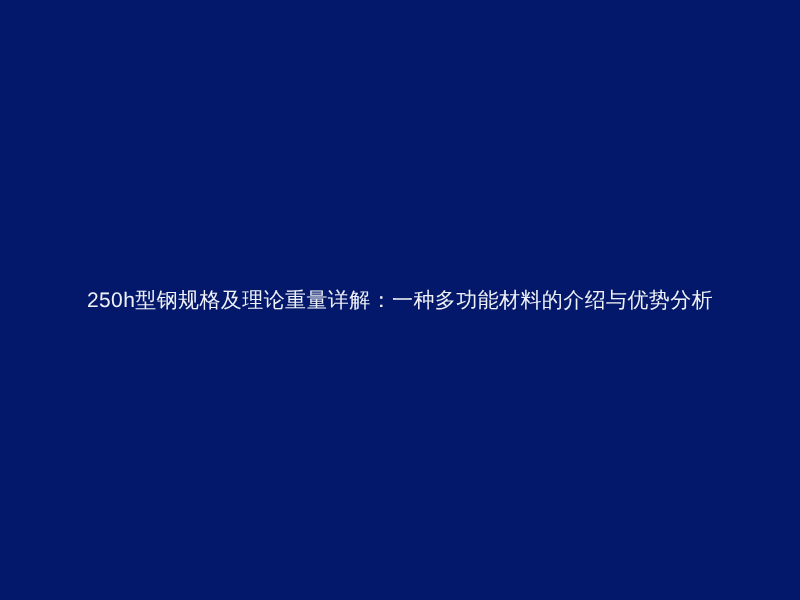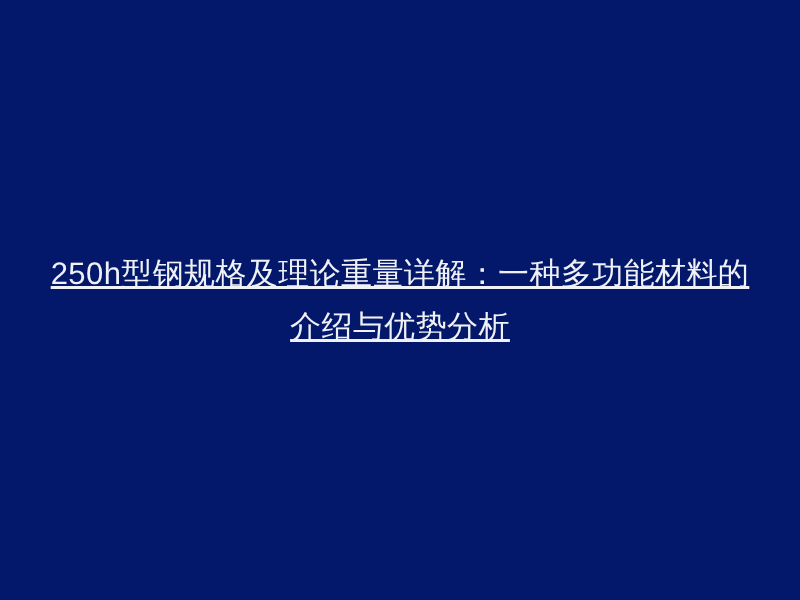--- a/index.html
+++ b/index.html
@@ -31,28 +31,27 @@
     padding: 0;
     text-align: center;
   }
 
   .title-text {
     display: block;
     margin: 0;
     padding: 0;
     color: #eff1f7;
     font-family: "Liberation Sans", "DejaVu Sans", sans-serif;
-    font-size: 31px;
+    font-size: 21px;
     font-weight: 400;
     line-height: 53px;
     letter-spacing: 0.4px;
     white-space: normal;
     word-break: break-all;
     text-rendering: geometricPrecision;
-    text-decoration: underline;
   }
 </style>
 </head>
 <body>
 
 <div class="title-card" style="background: rgb(3, 24, 106);">
 
   <div class="title-block">
 
     <h1 class="title-text" style="color: rgb(239, 241, 247);">250h型钢规格及理论重量详解：一种多功能材料的介绍与优势分析</h1>

